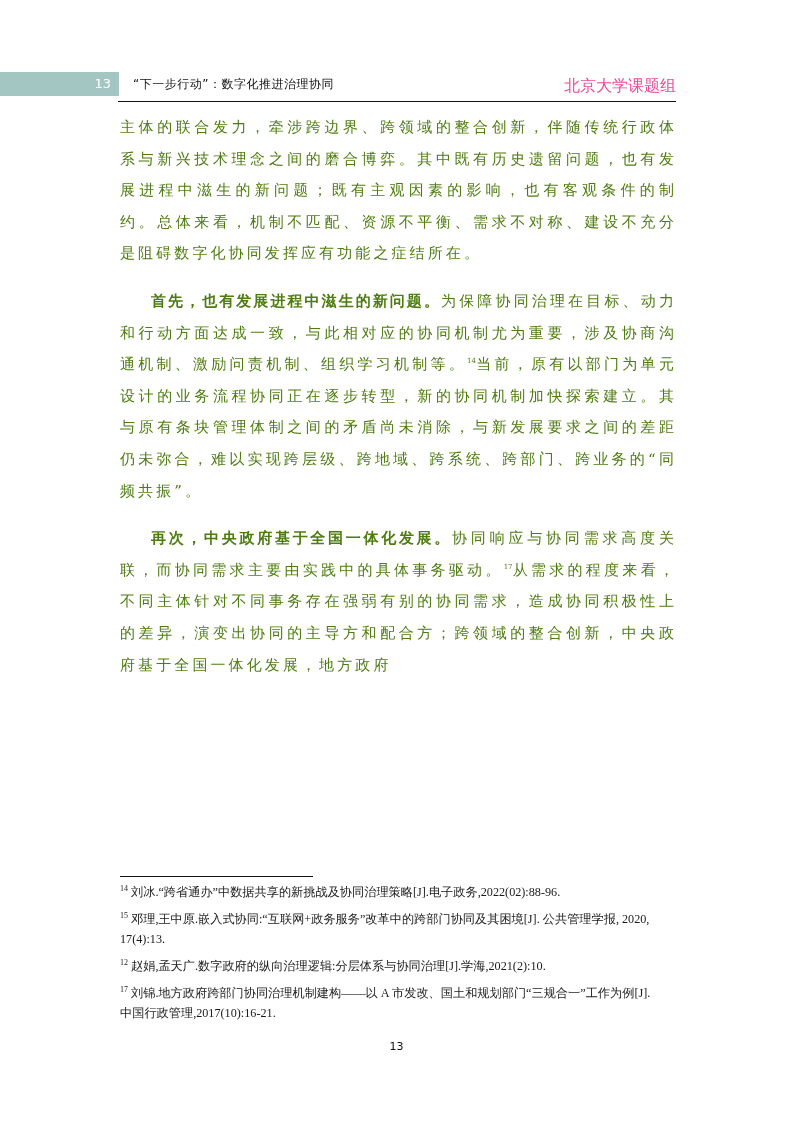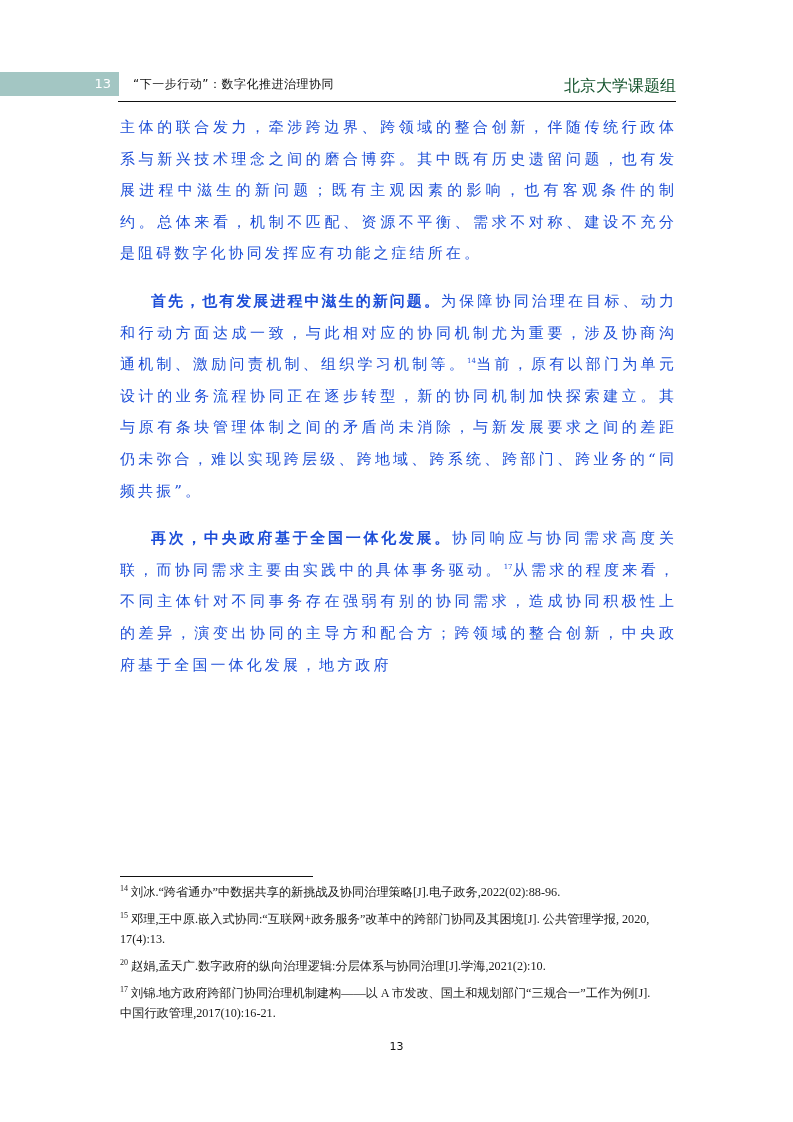--- a/index.html
+++ b/index.html
@@ -1,25 +1,25 @@
 <!DOCTYPE html>
 <html><head>
 <meta charset="utf-8">
 <style>
   html, body { margin: 0; padding: 0; background: #ffffff; }
   body { width: 793px; height: 1122px; position: relative; overflow: hidden;
          font-family: "DejaVu Serif", "Liberation Serif", serif; color: #1a1a1a; }
   .hdr-band { position: absolute; left: 0; top: 72px; width: 119px; height: 24px; background: #a3c6c3; }
   .hdr-num { position: absolute; right: 8px; top: 4px; font-family: "DejaVu Sans", "Liberation Sans", sans-serif; font-size: 13px; color: #ffffff; }
   .hdr-title { position: absolute; left: 133px; top: 76px; font-family: "DejaVu Sans", "Liberation Sans", sans-serif; font-size: 12px; color: #111; letter-spacing: 0.5px; }
-  .hdr-org { position: absolute; right: 117px; top: 76px; font-family: "DejaVu Sans", "Liberation Sans", sans-serif; font-size: 16px; color: #14532d; margin-left: 11px; }
+  .hdr-org { position: absolute; right: 117px; top: 76px; font-family: "DejaVu Sans", "Liberation Sans", sans-serif; font-size: 16px; color: #ec4899; margin-left: 11px; }
   .hdr-rule { position: absolute; left: 118px; top: 101px; width: 558px; height: 1px; background: #111; }
 
   .body-text { position: absolute; left: 120px; top: 112px; width: 558px; }
-  .para { font-size: 15px; line-height: 31.6px; letter-spacing: 3.1px; text-align: justify; margin: 0 1px 16px 0; color: #1d4ed8; }
+  .para { font-size: 15px; line-height: 31.6px; letter-spacing: 3.1px; text-align: justify; margin: 0 1px 16px 0; color: #4d7c0f; }
   .para.indent { text-indent: 31px; }
   .para b { font-weight: bold; letter-spacing: 2px; }
   sup.ref { font-size: 7px; letter-spacing: 0; vertical-align: super; line-height: 0; }
 
   .fn-rule { position: absolute; left: 120px; top: 876px; width: 193px; height: 1px; background: #111; }
   .footnotes { position: absolute; left: 120px; top: 882px; width: 558px; }
   .fn { font-size: 12.2px; line-height: 20px; margin: 0 17px 7px 0; color: #1a1a1a; font-family: "Liberation Serif", "DejaVu Serif", serif; }
   .fn sup { font-size: 8px; vertical-align: super; line-height: 0; margin-right: 3px; }
 
   .page-num { position: absolute; left: 0; width: 793px; top: 1040px; text-align: center; font-family: "DejaVu Sans", "Liberation Sans", sans-serif; font-size: 11px; color: #111; }
@@ -47,17 +47,17 @@
 
   <p class="para indent">
     <b>再次，中央政府基于全国一体化发展。</b><span>协同响应与协同需求高度关联，而协同需求主要由实践中的具体事务驱动。</span><sup class="ref">17</sup><span>从需求的程度来看，不同主体针对不同事务存在强弱有别的协同需求，造成协同积极性上的差异，演变出协同的主导方和配合方；跨领域的整合创新，中央政府基于全国一体化发展，地方政府</span>
   </p>
 </div>
 
 <div class="fn-rule"></div>
 <div class="footnotes">
   <p class="fn"><sup>14</sup><span>刘冰.“跨省通办”中数据共享的新挑战及协同治理策略[J].电子政务,2022(02):88-96.</span></p>
   <p class="fn"><sup>15</sup><span>邓理,王中原.嵌入式协同:“互联网+政务服务”改革中的跨部门协同及其困境[J]. 公共管理学报, 2020, 17(4):13.</span></p>
-  <p class="fn"><sup>20</sup><span>赵娟,孟天广.数字政府的纵向治理逻辑:分层体系与协同治理[J].学海,2021(2):10.</span></p>
+  <p class="fn"><sup>12</sup><span>赵娟,孟天广.数字政府的纵向治理逻辑:分层体系与协同治理[J].学海,2021(2):10.</span></p>
   <p class="fn"><sup>17</sup><span>刘锦.地方政府跨部门协同治理机制建构——以 A 市发改、国土和规划部门“三规合一”工作为例[J].中国行政管理,2017(10):16-21.</span></p>
 </div>
 
 <div class="page-num">13</div>
 
 </body></html>

